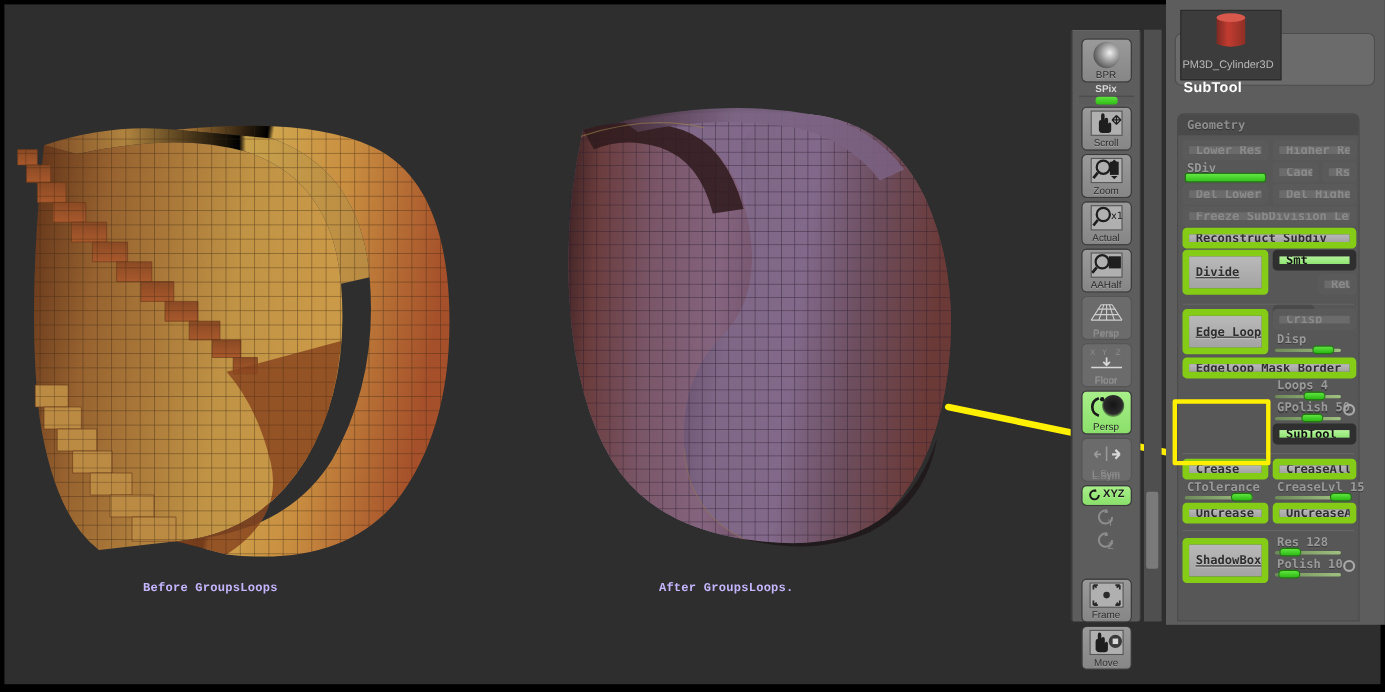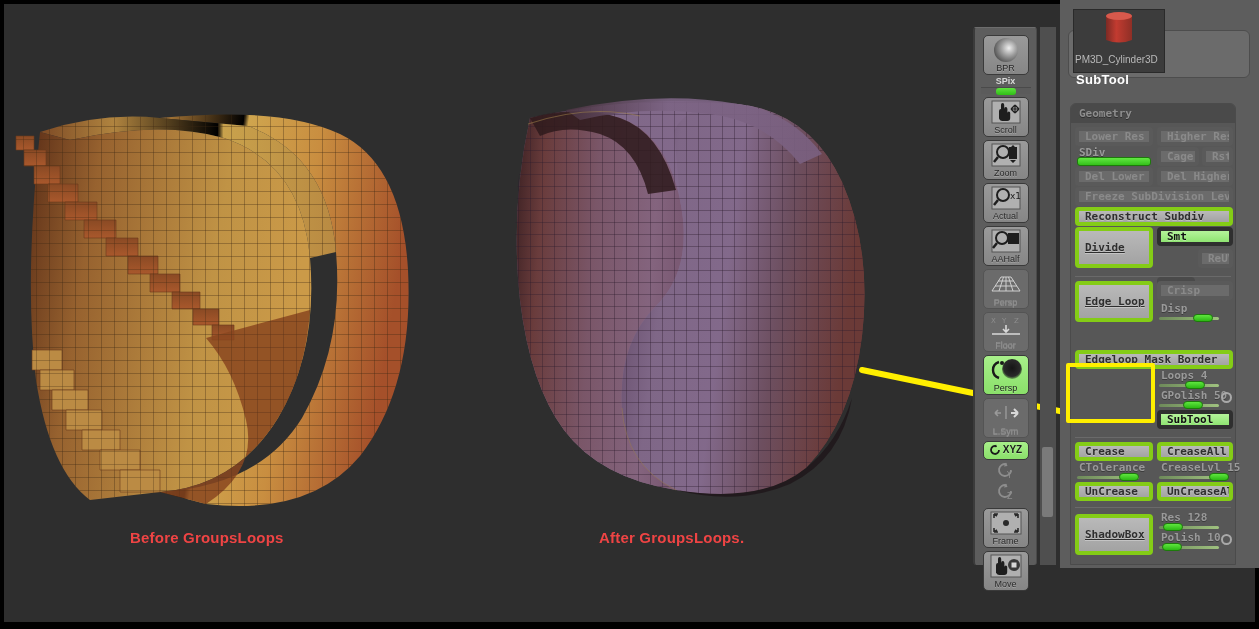--- a/index.html
+++ b/index.html
@@ -21,23 +21,23 @@
     left: 4px; top: 4px;
     width: 1251px; height: 618px;
     background: #2e2e2e;
   }
 
   
   .model { position: absolute; }
 
   .caption {
     position: absolute;
-    color: #ef4444;
-    font-family: Liberation Sans, sans-serif;
-    font-size: 15px;
+    color: #c4b5fd;
+    font-family: Liberation Mono, monospace;
+    font-size: 11px;
     font-weight: bold;
     white-space: nowrap;
     letter-spacing: .2px;
   }
 
   
   #pointer-line { position: absolute; left: 840px; top: 355px; pointer-events: none; }
 
   
   #toolstrip {
@@ -165,21 +165,21 @@
   .geo-body { position: relative; padding: 4px 0 0 0; }
 
   .sep {
     height: 1px; background: #4a4a4a;
     margin: 5px 4px 4px 4px;
     border-bottom: 1px solid #6a6a6a;
   }
 
   .btn {
     background: linear-gradient(#b9b9b9, #a3a3a3);
-    border: 4px solid #84cc16;
+    border: 6px solid #84cc16;
     border-radius: 4px;
     font-family: "DejaVu Sans Mono", monospace;
     font-size: 11px; font-weight: bold;
     color: #2e2e2e;
     display: flex; align-items: center;
     padding-left: 6px;
     height: 19px;
     text-shadow: 0 1px 0 rgba(255,255,255,.3);
     white-space: nowrap;
     overflow: hidden;
@@ -592,21 +592,21 @@
     </div>
 
     <div class="tsrot">
       <svg width="20" height="18" viewBox="0 0 20 18">
         <path d="M15 8 a6 6 0 1 1 -4.5-5.8" stroke="#8d8d8d" stroke-width="1.8" fill="none"></path>
         <path d="M10 0.5 l1.5 3.4 l-3.6 0.6 z" fill="#8d8d8d"></path>
         <text x="11" y="16" font-family="DejaVu Sans" font-size="8" fill="#8d8d8d">Z</text>
       </svg>
     </div>
 
-    <div class="tsbtn" style="margin-top:6px;">
+    <div class="tsbtn" style="margin-top:24px;">
       <div class="tsicon">
         <svg width="32" height="24" viewBox="0 0 32 24">
           <rect x="1" y="1" width="30" height="22" fill="#b0b0b0" stroke="#555"></rect>
           <circle cx="16" cy="12" r="3" fill="#2a2a2a"></circle>
           <g stroke="#2a2a2a" stroke-width="1.6" fill="none">
             <path d="M7 5 l-3 -2 M4 3 l0 4 M4 3 l4 0"></path>
             <path d="M25 5 l3 -2 M28 3 l0 4 M28 3 l-4 0"></path>
             <path d="M7 19 l-3 2 M4 21 l0-4 M4 21 l4 0"></path>
             <path d="M25 19 l3 2 M28 21 l0-4 M28 21 l-4 0"></path>
           </g>
@@ -700,21 +700,21 @@
       <div style="position:relative;height:44px;">
         <div class="btn tall" style="position:absolute;left:4px;width:78px;">Edge Loop</div>
         <div class="btn dim" style="position:absolute;left:86px;top:0;width:76px;">Crisp</div>
         <div class="slider" style="position:absolute;left:86px;top:22px;width:76px;">
           <div class="slabel">Disp</div>
           <div class="strack"></div>
           <div class="sknob" style="left:36px;"></div>
         </div>
       </div>
 
-      <div style="position:relative;height:20px;margin-top:25px;">
+      <div style="position:relative;height:20px;">
         <div class="btn" style="position:absolute;left:4px;width:158px;">Edgeloop Mask Border</div>
       </div>
 
       <div style="position:relative;height:62px;">
 
         <div class="slider" style="position:absolute;left:86px;top:0px;width:76px;">
           <div class="slabel">
             <span>Loops </span>
             <span>4</span>
           </div>

